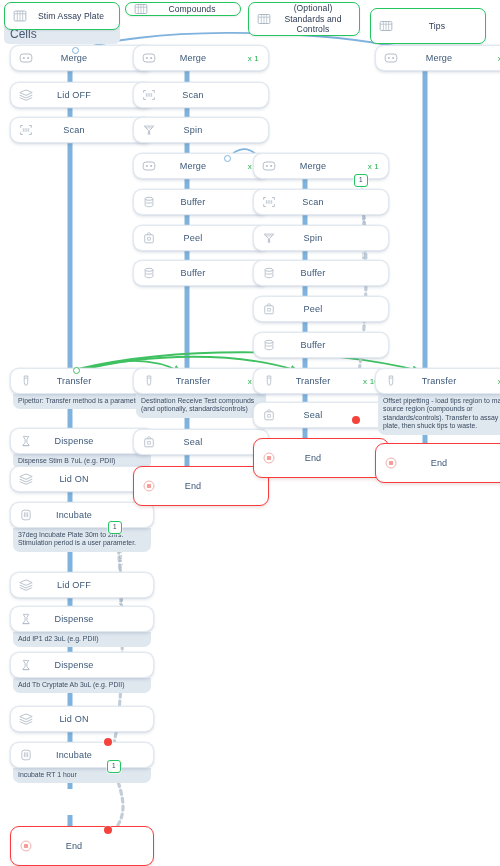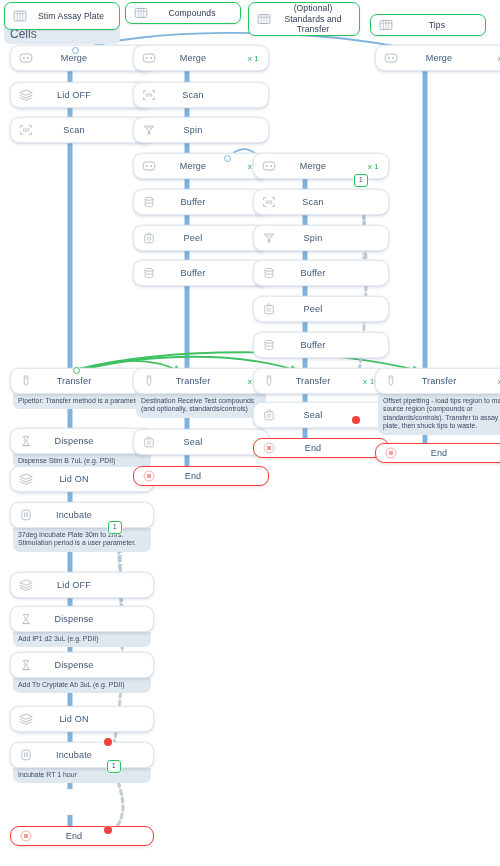--- a/index.html
+++ b/index.html
@@ -70,21 +70,21 @@
     border-radius:0 0 7px 7px;
     margin:0 3px;
     padding:3px 5px 4px 5px;
     font-size:6.9px; line-height:8.4px; color:#3a4b60;
     position:relative; z-index:1;
   }
   
   .node.end .node-main {
     border:1.6px solid #fb3b3b;
     box-shadow:0 1.5px 3px rgba(120,40,40,.13);
-    height:20px;
+    height:40px;
     justify-content:center;
   }
   .node.end .nlabel { color:#3d5878; }
 
   
   .vbadge {
     position:absolute; z-index:7;
     background:#fff; border:1.3px solid #22c55e; border-radius:3px;
     font-size:6.4px; color:#33475f; line-height:1;
     padding:2px 4px 2.5px 4px;
@@ -188,41 +188,41 @@
       <span class="picon">
         <svg viewBox="0 0 20 20">
             <rect x="3.5" y="4.5" width="13" height="11" rx="1.2" fill="none" stroke="#6b7f96" stroke-width="1.1"></rect>
             <path d="M7 4.5V15.5M10 4.5V15.5M13 4.5V15.5M3.5 7.5H16.5" stroke="#6b7f96" stroke-width=".8"></path>
           </svg>
       </span>
       <span class="plabel">Stim Assay Plate</span>
     </div>
     <div class="plate-sub" style="left:4px; top:25px; width:116px;">Cells</div>
 
-    <div class="plate" style="left:125px; top:2px; width:116px; height:22px;">
+    <div class="plate" style="left:125px; top:2px; width:116px; height:14px;">
       <span class="picon">
         <svg viewBox="0 0 20 20">
             <rect x="3.5" y="5" width="13" height="10" rx="1.2" fill="none" stroke="#6b7f96" stroke-width="1.1"></rect>
             <path d="M7 5V15M10 5V15M13 5V15M3.5 8H16.5" stroke="#6b7f96" stroke-width=".8"></path>
           </svg>
       </span>
       <span class="plabel">Compounds</span>
     </div>
 
     <div class="plate" style="left:248px; top:2px; width:112px; height:34px;">
       <span class="picon">
         <svg viewBox="0 0 20 20">
             <rect x="3.5" y="5" width="13" height="10" rx="1.2" fill="none" stroke="#6b7f96" stroke-width="1.1"></rect>
             <path d="M7 5V15M10 5V15M13 5V15M3.5 8H16.5" stroke="#6b7f96" stroke-width=".8"></path>
           </svg>
       </span>
-      <span class="plabel">(Optional) Standards and Transfer</span>
-    </div>
-
-    <div class="plate" style="left:370px; top:14px; width:116px; height:22px;">
+      <span class="plabel">(Optional) Standards and Controls</span>
+    </div>
+
+    <div class="plate" style="left:370px; top:8px; width:116px; height:36px;">
       <span class="picon">
         <svg viewBox="0 0 20 20">
             <rect x="3.5" y="5" width="13" height="10" rx="1.2" fill="none" stroke="#6b7f96" stroke-width="1.1"></rect>
             <path d="M7 5V15M10 5V15M13 5V15M3.5 8H16.5" stroke="#6b7f96" stroke-width=".8"></path>
           </svg>
       </span>
       <span class="plabel">Tips</span>
     </div>
 
     <div class="node" style="left:10px; top:45px;">

